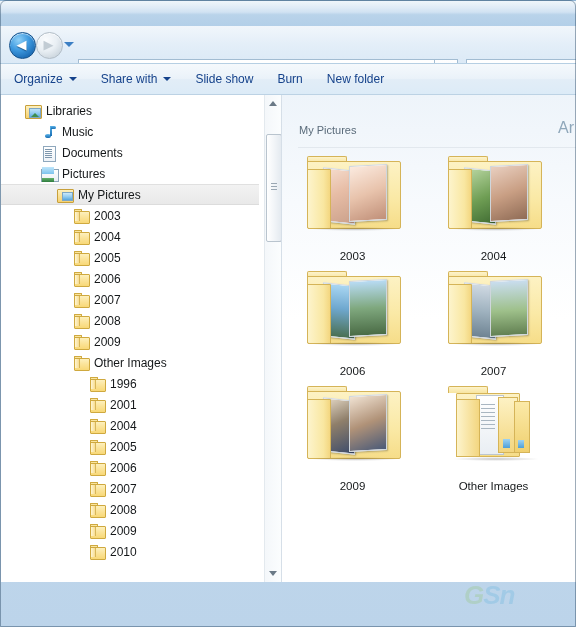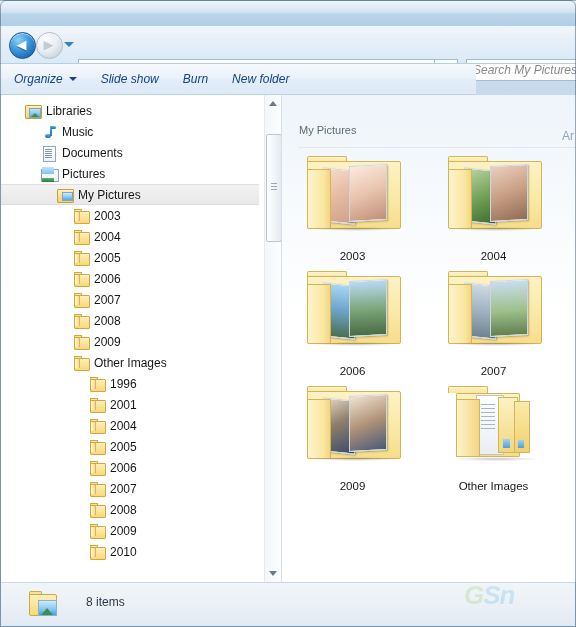--- a/index.html
+++ b/index.html
@@ -110,24 +110,24 @@
     color:#1b6fc0;font-size:13px;font-weight:bold;
   }
   .searchbox{
     position:absolute;left:466px;top:33px;width:120px;height:22px;
     background:#ffffff;border:1px solid #a2bcd2;box-sizing:border-box;
     display:flex;align-items:center;padding-left:6px;
     font-style:italic;color:#8a8a8a;font-size:12px;white-space:nowrap;overflow:hidden;
   }
   
   .toolbar{
-    position:absolute;left:0;top:64px;width:476px;height:31px;
+    position:absolute;left:0;top:64px;width:576px;height:31px;
     background:linear-gradient(to bottom,#f5f9fc 0%,#eaf2f9 48%,#e2edf7 52%,#dcebf7 100%);
     border-bottom:1px solid #bcd2e4;
-    box-sizing:border-box;display:flex;align-items:center;font-style:italic;
+    box-sizing:border-box;display:flex;align-items:center;
   }
   .tbitem{
     font-size:12px;color:#15428b;padding:4px 9px;margin-left:4px;
     display:flex;align-items:center;gap:6px;white-space:nowrap;cursor:default;
     border:1px solid transparent;border-radius:2px;
   }
   .tbitem .caret{
     width:0;height:0;border-left:4px solid transparent;border-right:4px solid transparent;
     border-top:4px solid #15428b;
   }
@@ -257,21 +257,21 @@
     position:absolute;left:0;top:0;width:294px;height:54px;
   }
   .lib-title{
     position:absolute;left:16px;top:6px;font-size:17px;color:#2c7a2c;
     letter-spacing:.1px;
   }
   .lib-sub{
     position:absolute;left:17px;top:29px;font-size:11px;color:#5a6b7a;
   }
   .arrange{
-    position:absolute;right:2px;top:34px;font-size:12px;color:#8fa7ba;white-space:nowrap;
+    position:absolute;right:2px;top:24px;font-size:16px;color:#8fa7ba;white-space:nowrap;
   }
   .hdr-rule{
     position:absolute;left:16px;top:52px;width:278px;height:1px;background:#e2e8ee;
   }
   .grid{
     position:absolute;left:0;top:58px;width:294px;
   }
   .grid-row{display:flex;}
   .cell{
     width:141px;height:115px;position:relative;
@@ -438,20 +438,24 @@
     </div>
 
     <div class="searchbox">
       <span>Search My Pictures</span>
     </div>
   </div>
 
   <div class="toolbar" id="toolbar">
       <div class="tbitem">
         <span>Organize</span>
+        <span class="caret"></span>
+      </div>
+      <div class="tbitem">
+        <span>Share with</span>
         <span class="caret"></span>
       </div>
       <div class="tbitem">
         <span>Slide show</span>
       </div>
       <div class="tbitem">
         <span>Burn</span>
       </div>
       <div class="tbitem">
         <span>New folder</span>
@@ -774,27 +778,19 @@
               <span class="s4"></span>
               <span class="sfront"></span>
               <span class="shadow"></span>
             </div>
             <div class="caption">Other Images</div>
           </div>
         </div>
       </div>
   </div>
 
-  <div class="statusbar">
-    <span class="st-icon">
-      <span class="ft"></span>
-        <span class="fb"></span>
-        <span class="fp"></span>
-    </span>
-    <span class="st-text">8 items</span>
-  </div>
 
   <div class="watermark">
     <span>G</span><span class="b">Sn</span>
   </div>
 
   <div class="frame-mask"></div>
 </div>
 
 </body></html>

